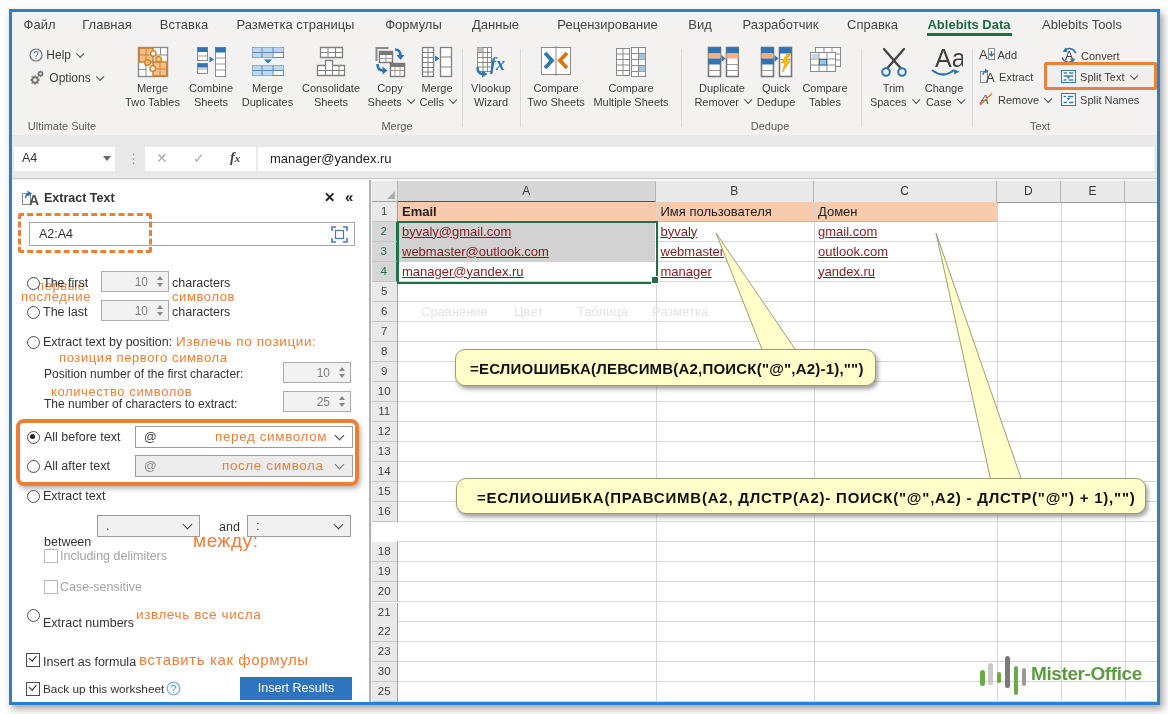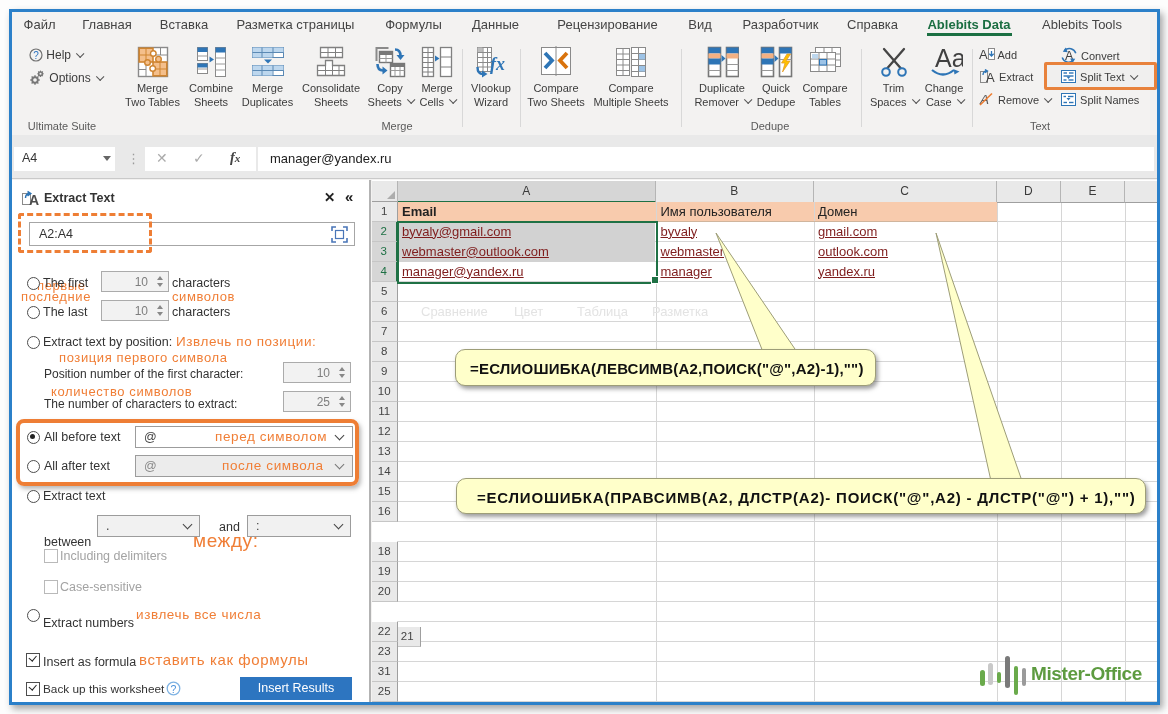--- a/index.html
+++ b/index.html
@@ -447,24 +447,24 @@
 <div class="rowhdr" style="top:401.5px;">11</div>
 <div class="rowhdr" style="top:421.5px;">12</div>
 <div class="rowhdr" style="top:441.5px;">13</div>
 <div class="rowhdr" style="top:461.5px;">14</div>
 <div class="rowhdr" style="top:481.5px;">15</div>
 <div class="rowhdr" style="top:501.5px;">16</div>
 <div class="rowhdr" style="top:549px;font-family:Liberation Mono, monospace;">17</div>
 <div class="rowhdr" style="top:541.5px;">18</div>
 <div class="rowhdr" style="top:561.5px;">19</div>
 <div class="rowhdr" style="top:581.5px;">20</div>
-<div class="rowhdr" style="top:627px;margin-left:23px;">21</div>
+<div class="rowhdr" style="top:603px;">21</div>
 <div class="rowhdr" style="top:621.5px;">22</div>
 <div class="rowhdr" style="top:641.5px;">23</div>
-<div class="rowhdr" style="top:661.5px;">31</div>
+<div class="rowhdr" style="top:661.5px;">30</div>
 <div class="rowhdr" style="top:681.5px;">25</div>
 
 <div class="abs" style="left:397.5px;top:201.5px;width:599px;height:20px;background:#f8cbad;"></div>
 <div class="vline" style="left:656px;top:201.5px;height:20px;"></div>
 <div class="vline" style="left:813.5px;top:201.5px;height:20px;"></div>
 <div class="abs" style="left:397.5px;top:221px;width:599px;height:1px;background:#d0b59d;"></div>
 
 <div class="abs" style="left:398px;top:222px;width:257px;height:40px;background:#d2d2d2;"></div>
 
 <div class="cell" style="left:398px;top:201.5px;font-weight:bold;">Email</div>

